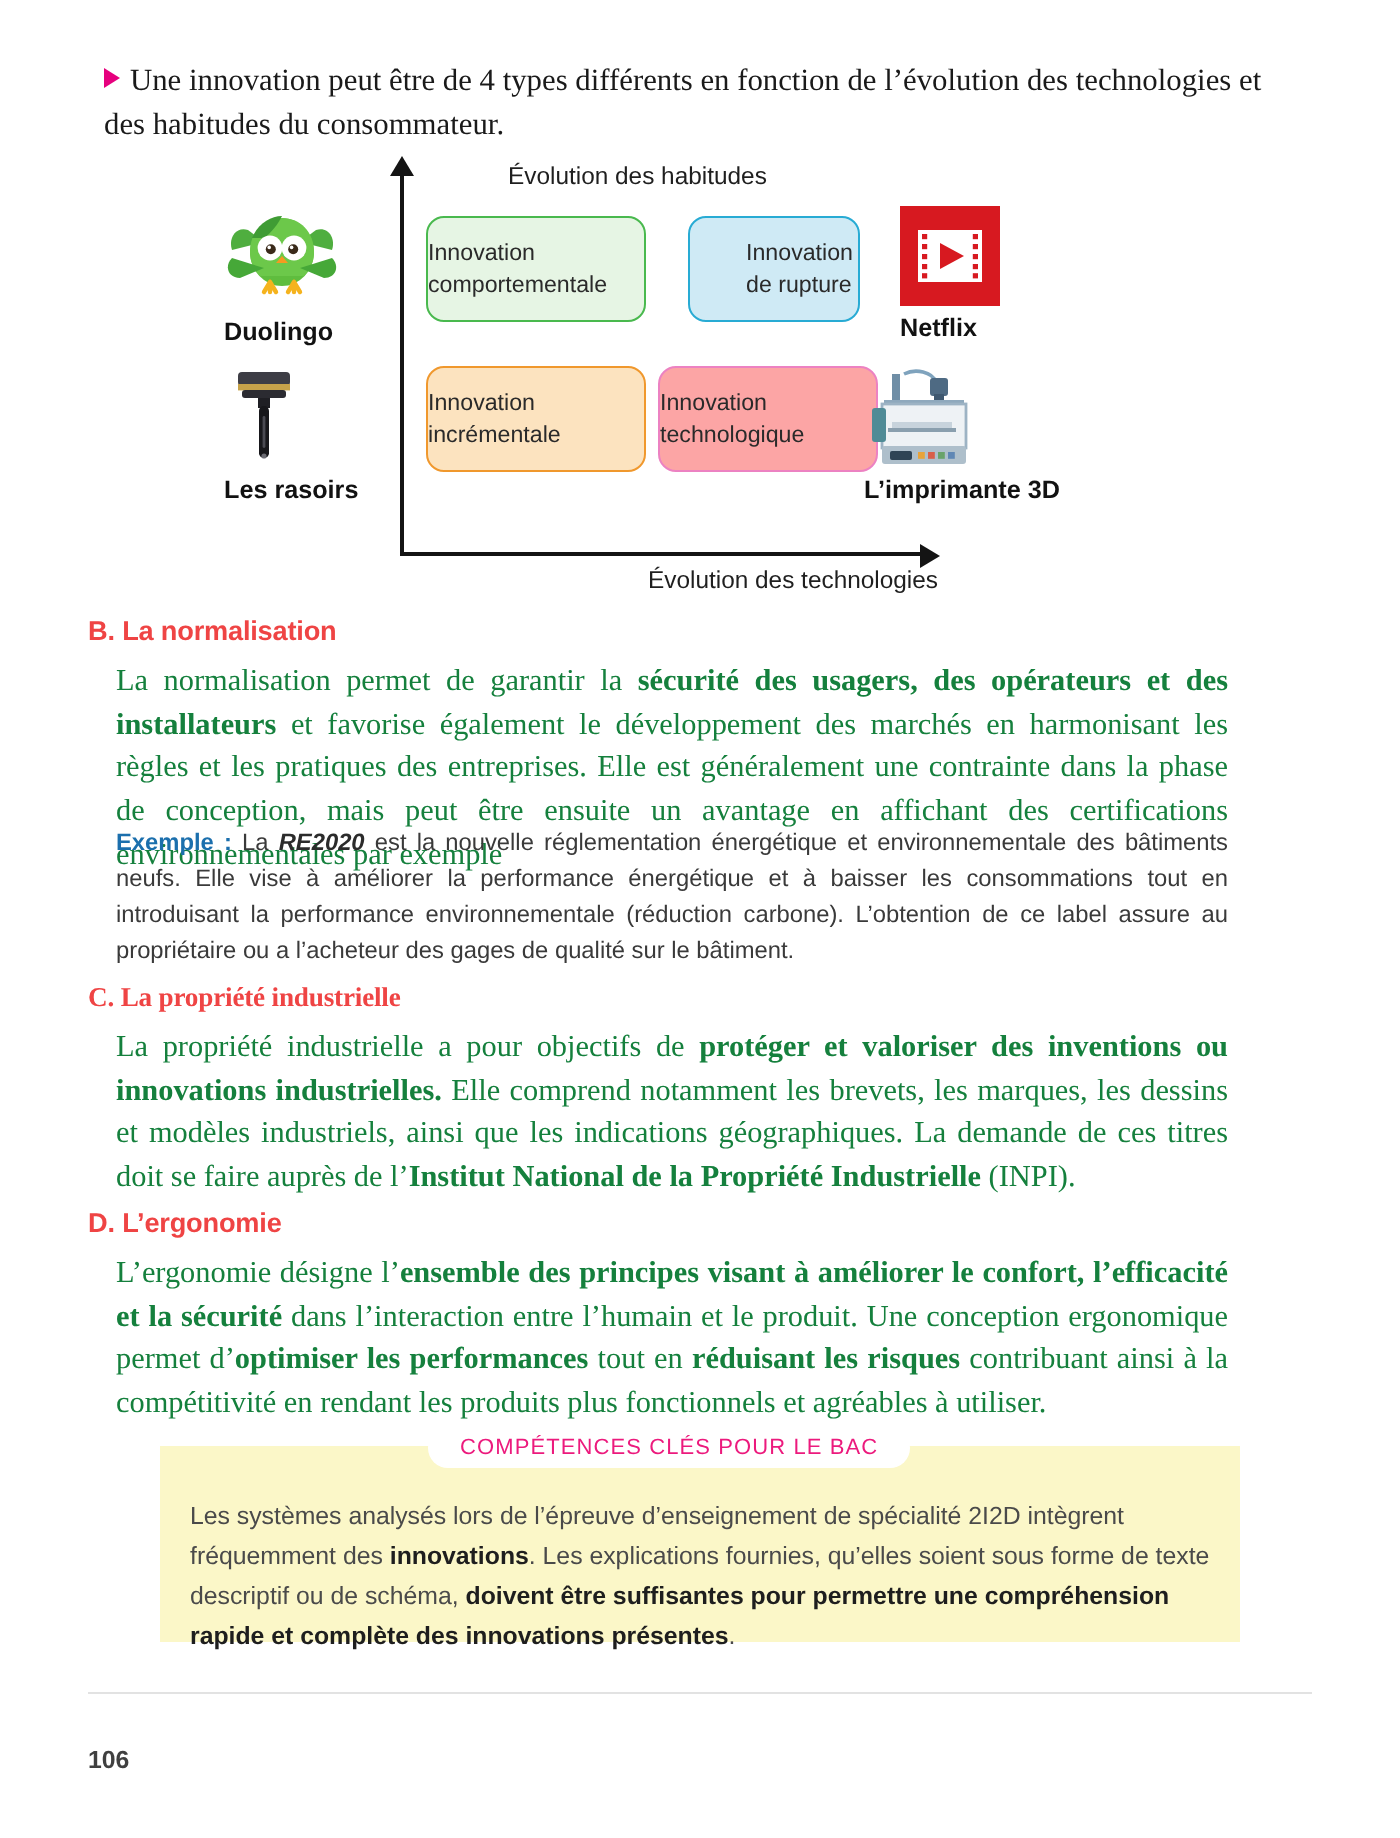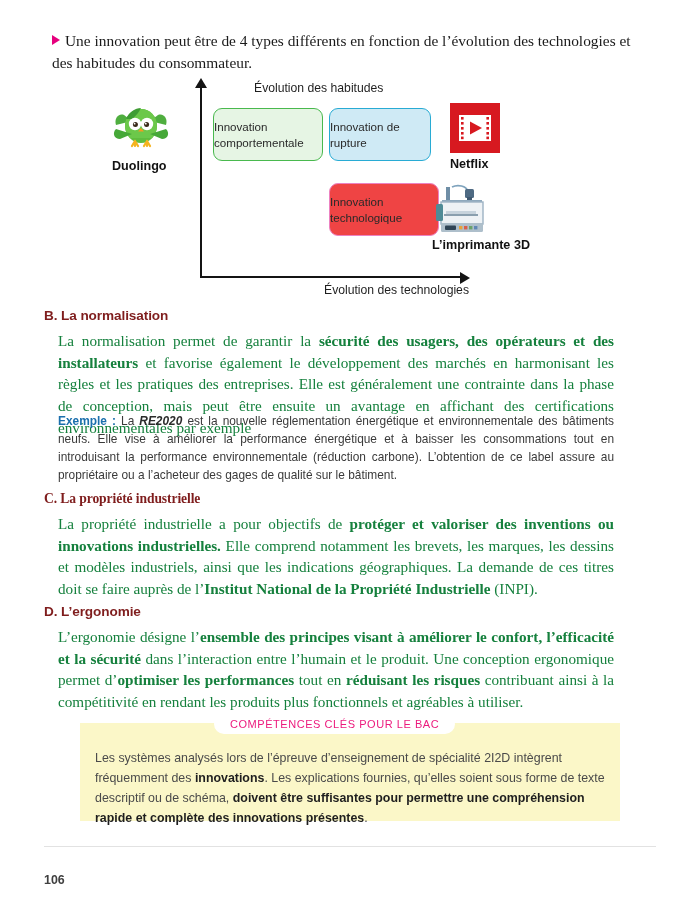--- a/index.html
+++ b/index.html
@@ -98,21 +98,21 @@
     display: flex;
     align-items: center;
     justify-content: center;
     font-family: "Liberation Sans", sans-serif;
     font-size: 11.6px;
     line-height: 1.35;
     color: #2a2a2a;
     box-sizing: border-box;
   }
   .quad-green  { left: 93px;  top: 30px;  width: 110px; height: 53px; }
-  .quad-blue   { left: 209px; top: 30px;  width: 102px; height: 53px; }
+  .quad-blue   { left: 224px; top: 30px;  width: 86px; height: 53px; padding-left: 28px; }
   .quad-orange { left: 93px;  top: 105px; width: 110px; height: 53px; }
   .quad-pink   { left: 209px; top: 105px; width: 110px; height: 53px; }
 
   .icon-slot {
     position: absolute;
     display: flex;
     flex-direction: column;
   }
   .icon-caption {
     font-family: "Liberation Sans", sans-serif;
@@ -127,21 +127,21 @@
   .slot-netflix  { left: 330px; top: 25px; width: 96px; }
   .slot-printer  { left: 312px; top: 104px; width: 134px; }
 
   
   .sec-head {
     position: absolute;
     left: 44px;
     font-family: "Liberation Sans", sans-serif;
     font-weight: bold;
     font-size: 13.6px;
-    color: #7f1d1d;
+    color: #ef4444;
     letter-spacing: -0.1px;
   }
 
   
   .body-p {
     position: absolute;
     left: 58px;
     width: 556px;
     font-family: "Liberation Serif", serif;
     font-size: 15.2px;
@@ -240,21 +240,24 @@
 
   <div class="axis-label axis-label-y">Évolution des habitudes</div>
   <div class="axis-label axis-label-x">Évolution des technologies</div>
 
   <div class="quad quad-green" style="background: rgb(230, 245, 228); border-color: rgb(73, 185, 78);">
     <span>Innovation comportementale</span>
   </div>
   <div class="quad quad-blue" style="background: rgb(207, 234, 245); border-color: rgb(40, 171, 212);">
     <span>Innovation de rupture</span>
   </div>
-  <div class="quad quad-pink" style="background: #ef4444; border-color: rgb(236, 130, 194);">
+  <div class="quad quad-orange" style="background: rgb(252, 227, 191); border-color: rgb(240, 152, 45);">
+    <span>Innovation incrémentale</span>
+  </div>
+  <div class="quad quad-pink" style="background: #fca5a5; border-color: rgb(236, 130, 194);">
     <span>Innovation technologique</span>
   </div>
 
   <div class="icon-slot slot-duolingo">
     <svg width="58" height="52" viewBox="0 0 58 52">
       <path d="M4 22 C2 16 6 10 12 12 L20 18 Z" fill="#4fae3f"></path>
       <path d="M54 22 C56 16 52 10 46 12 L38 18 Z" fill="#4fae3f"></path>
       <ellipse cx="29" cy="23" rx="16" ry="17" fill="#5fbd3e"></ellipse>
       <path d="M13 23 C13 13 20 6 29 6 C38 6 45 13 45 23 C45 28 43 32 40 35 L18 35 C15 32 13 28 13 23 Z" fill="#6cc84a"></path>
       <path d="M14 16 C17 9 23 5 29 5 C27 9 24 13 20 16 Z" fill="#3f9c34"></path>
@@ -266,20 +269,32 @@
       <circle cx="33.8" cy="20.7" r="0.9" fill="#ffffff"></circle>
       <path d="M29 25 L26 28.5 L32 28.5 Z" fill="#f59a20"></path>
       <path d="M4 26 C0 30 2 36 8 36 L20 31 Z" fill="#46a838"></path>
       <path d="M54 26 C58 30 56 36 50 36 L38 31 Z" fill="#46a838"></path>
       <path d="M23 38 l-3 5 M23 38 l0 5 M23 38 l3 5" stroke="#f5b31e" stroke-width="2.2" fill="none" stroke-linecap="round"></path>
       <path d="M35 38 l-3 5 M35 38 l0 5 M35 38 l3 5" stroke="#f5b31e" stroke-width="2.2" fill="none" stroke-linecap="round"></path>
     </svg>
     <span class="icon-caption">Duolingo</span>
   </div>
 
+  <div class="icon-slot slot-rasoirs">
+    <svg width="40" height="52" viewBox="0 0 40 52">
+      <rect x="7" y="4" width="26" height="7" rx="2" fill="#3d3d45"></rect>
+      <rect x="7" y="10" width="26" height="3.2" fill="#c6a24a"></rect>
+      <rect x="9" y="13" width="22" height="4" rx="1.5" fill="#2b2b31"></rect>
+      <rect x="17" y="17" width="6" height="5" fill="#1f1f24"></rect>
+      <rect x="17.5" y="21" width="5" height="26" rx="2.4" fill="#17171b"></rect>
+      <rect x="19.3" y="26" width="1.4" height="16" rx="0.7" fill="#4a4a52"></rect>
+      <circle cx="20" cy="46" r="1.3" fill="#6a6a72"></circle>
+    </svg>
+    <span class="icon-caption">Les rasoirs</span>
+  </div>
 
   <div class="icon-slot slot-netflix">
     <svg width="50" height="50" viewBox="0 0 50 50">
       <rect x="0" y="0" width="50" height="50" fill="#d71920"></rect>
       <rect x="9" y="12" width="32" height="26" fill="#ffffff"></rect>
       <g fill="#d71920">
         <rect x="11" y="14" width="2.6" height="2.6"></rect>
         <rect x="11" y="19" width="2.6" height="2.6"></rect>
         <rect x="11" y="24" width="2.6" height="2.6"></rect>
         <rect x="11" y="29" width="2.6" height="2.6"></rect>

